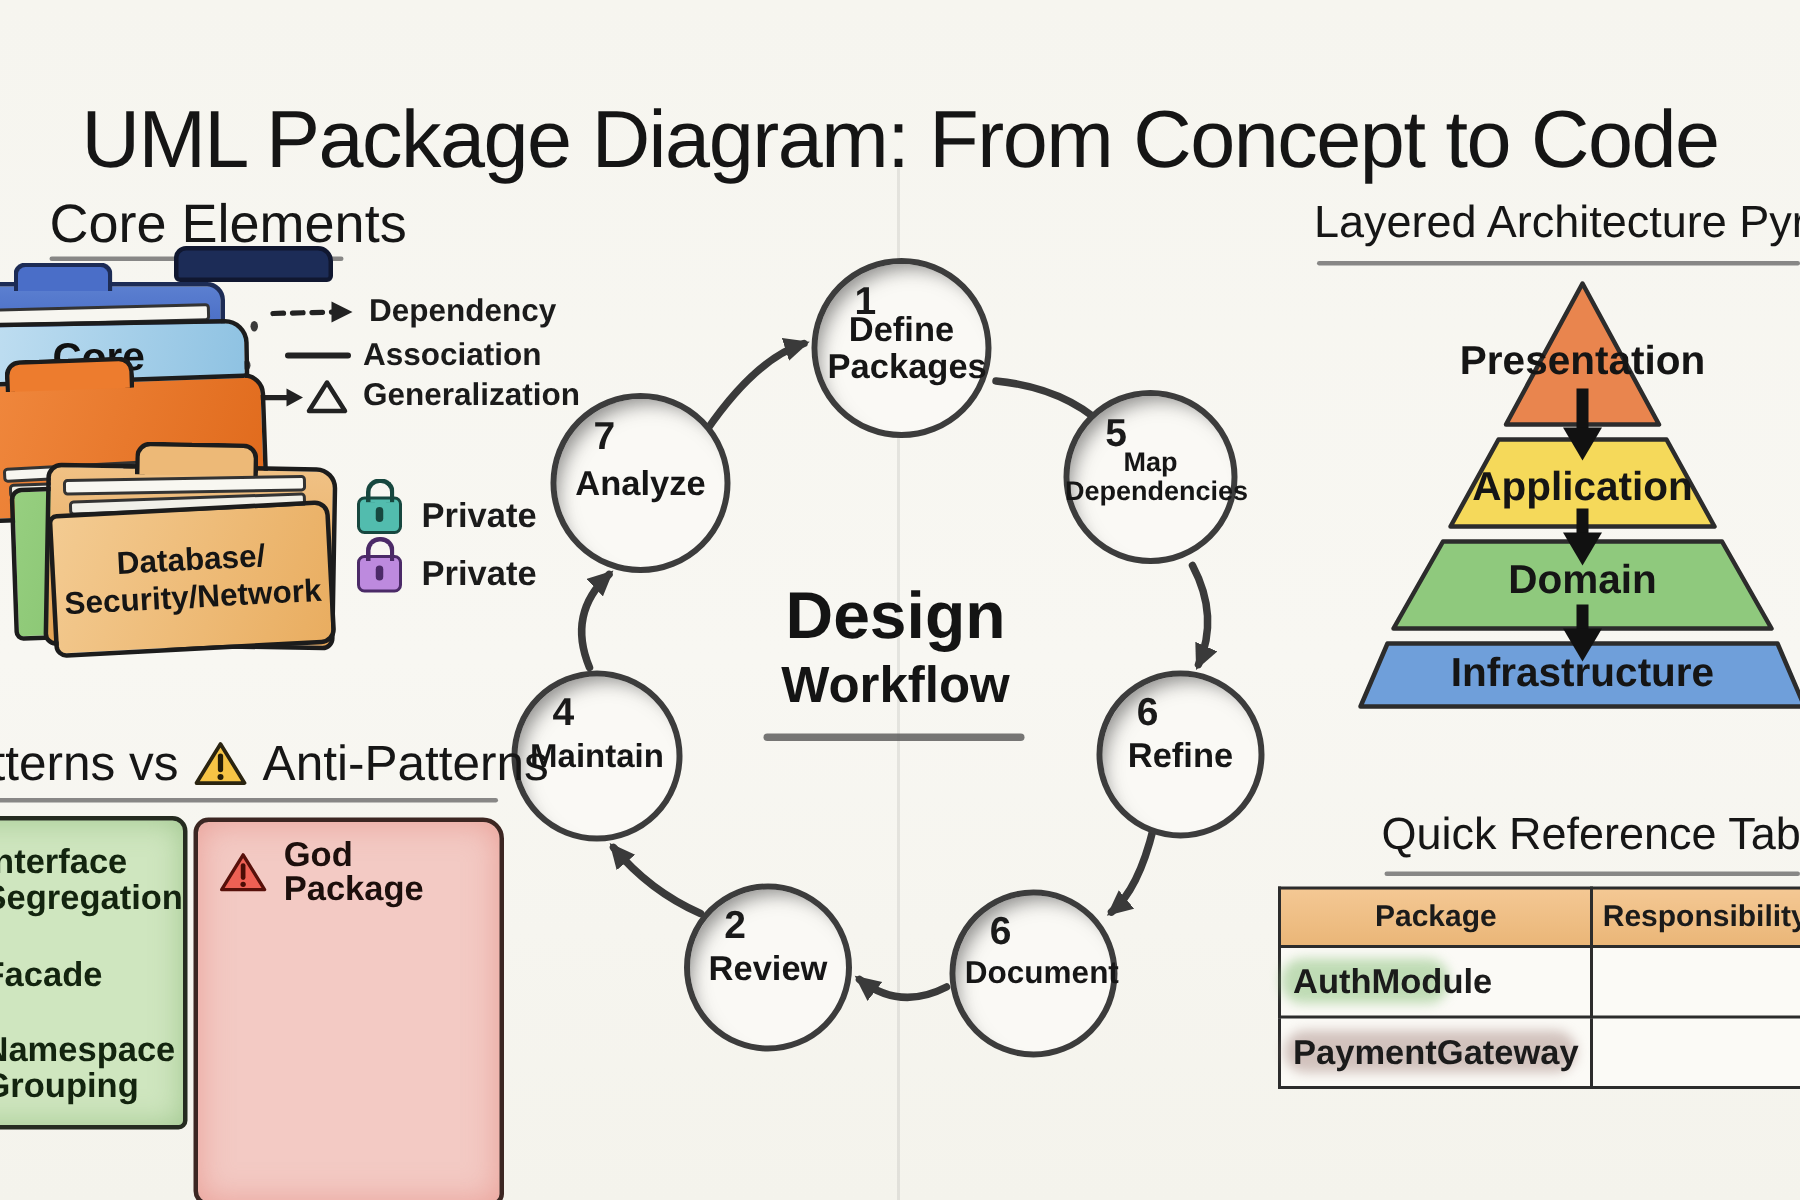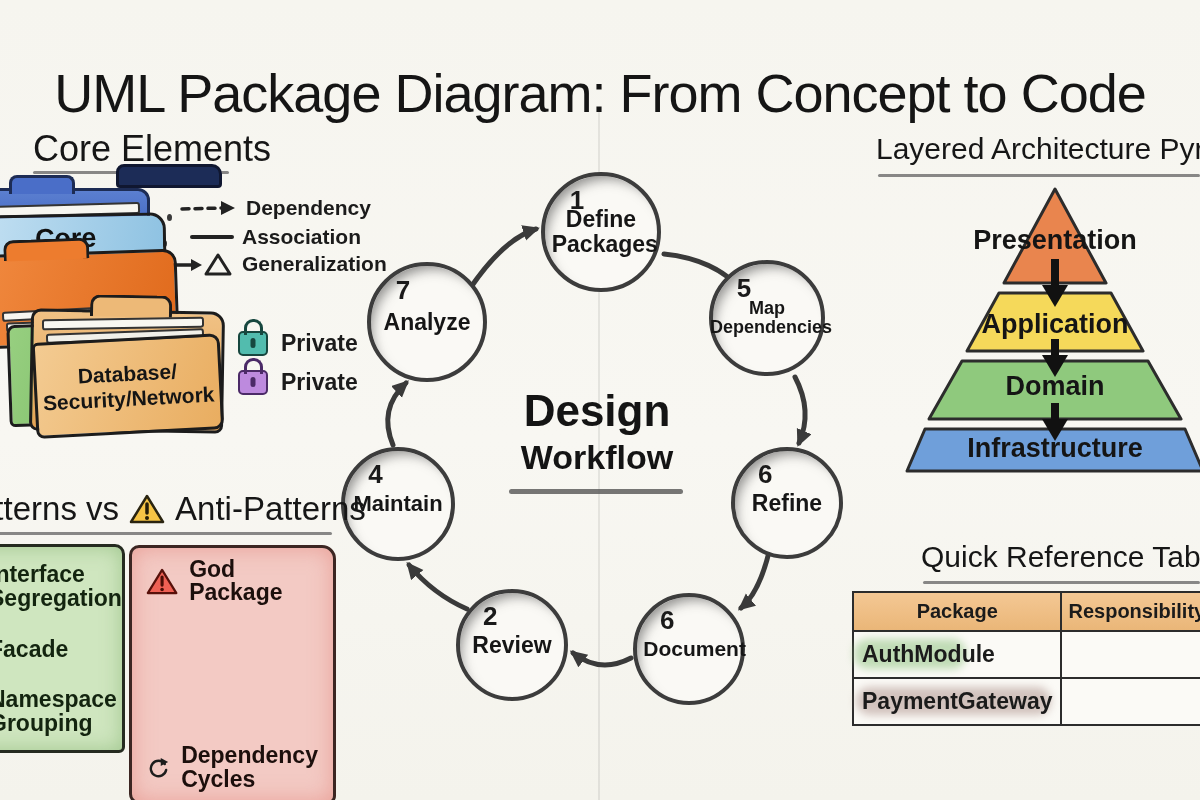--- a/index.html
+++ b/index.html
@@ -275,27 +275,20 @@
 
   <div class="bad-panel">
     <div class="bad-row">
       <svg width="34" height="31" viewBox="0 0 36 32">
         <path d="M18 3 L34 29 L2 29 Z" fill="#ee6054" stroke="#57100a" stroke-width="2.5" stroke-linejoin="round"></path>
         <line x1="18" y1="11" x2="18" y2="20" stroke="#4a0d06" stroke-width="3.5" stroke-linecap="round"></line>
         <circle cx="18" cy="25" r="2" fill="#4a0d06"></circle>
       </svg>
       <span class="bad-label">God Package</span>
     </div>
-    <div class="bad-row">
-      <svg width="36" height="36" viewBox="0 0 36 36">
-        <path d="M28 12 A11.5 11.5 0 1 0 30 21" fill="none" stroke="#1d1d1d" stroke-width="3.6" stroke-linecap="round"></path>
-        <polygon points="22,3 33,9 22,15" fill="#1d1d1d"></polygon>
-      </svg>
-      <span class="bad-label">Dependency Cycles</span>
-    </div>
   </div>
 
   <div class="sec-h" style="left:921px;top:540px;font-size:30px;">Quick Reference Table</div>
   <div class="ul" style="left:923px;top:581px;width:277px;"></div>
 
   <table class="ref-table">
     <thead>
       <tr>
         <th style="width:100px;">Package</th>
         <th style="width:118px;">Responsibility</th>

